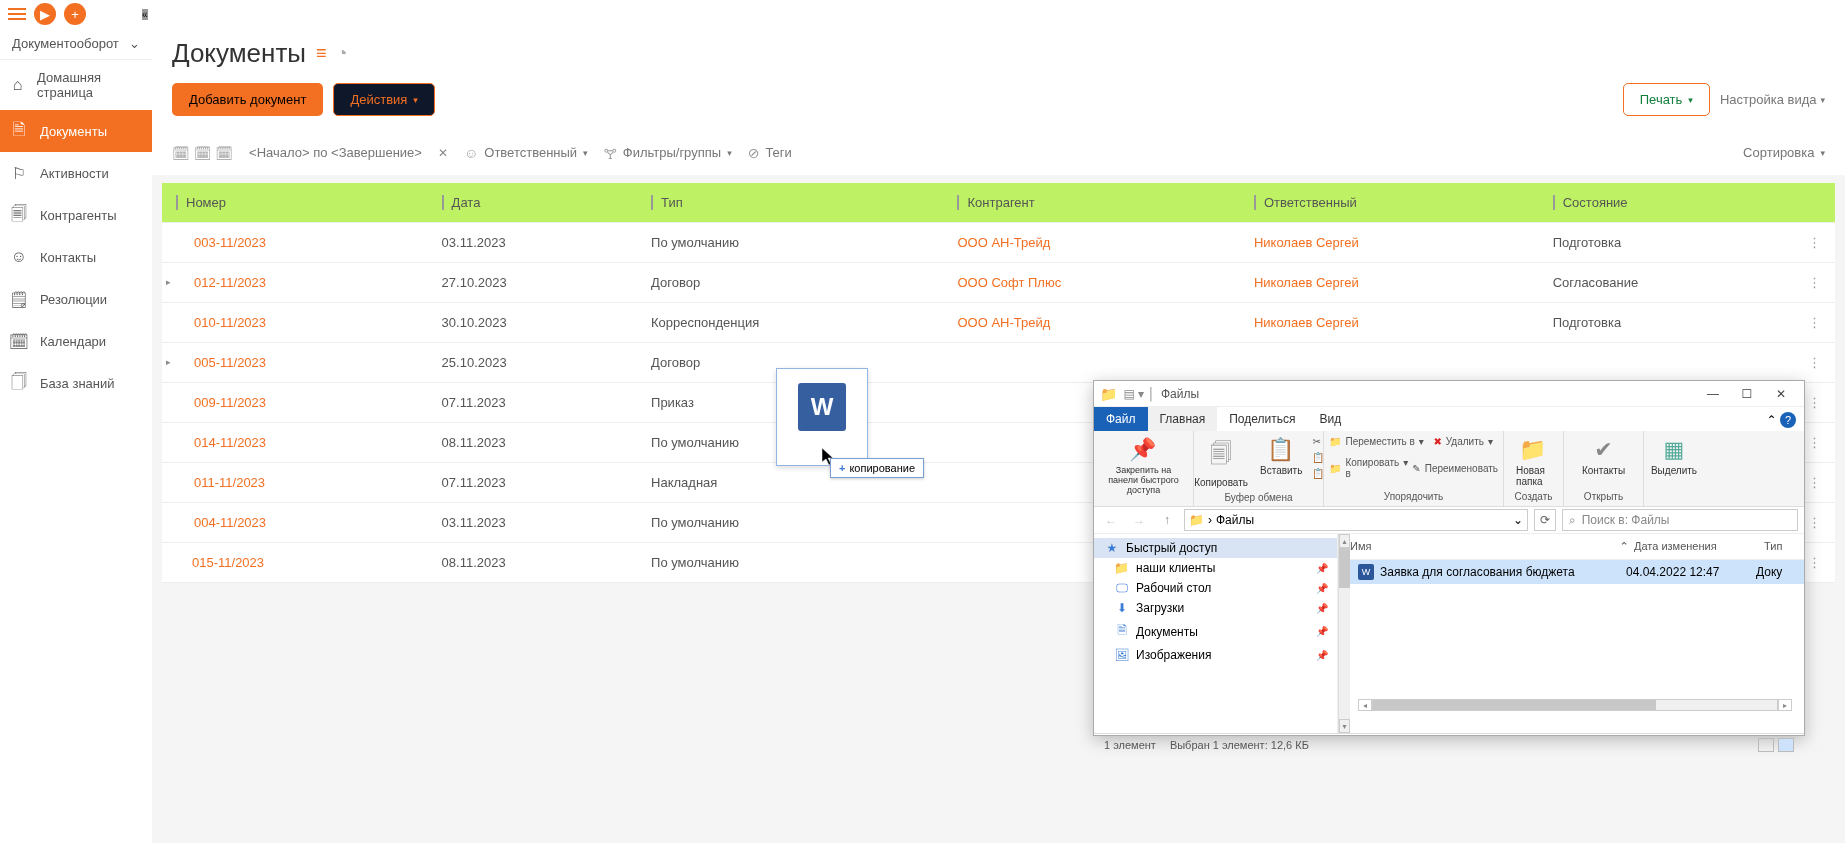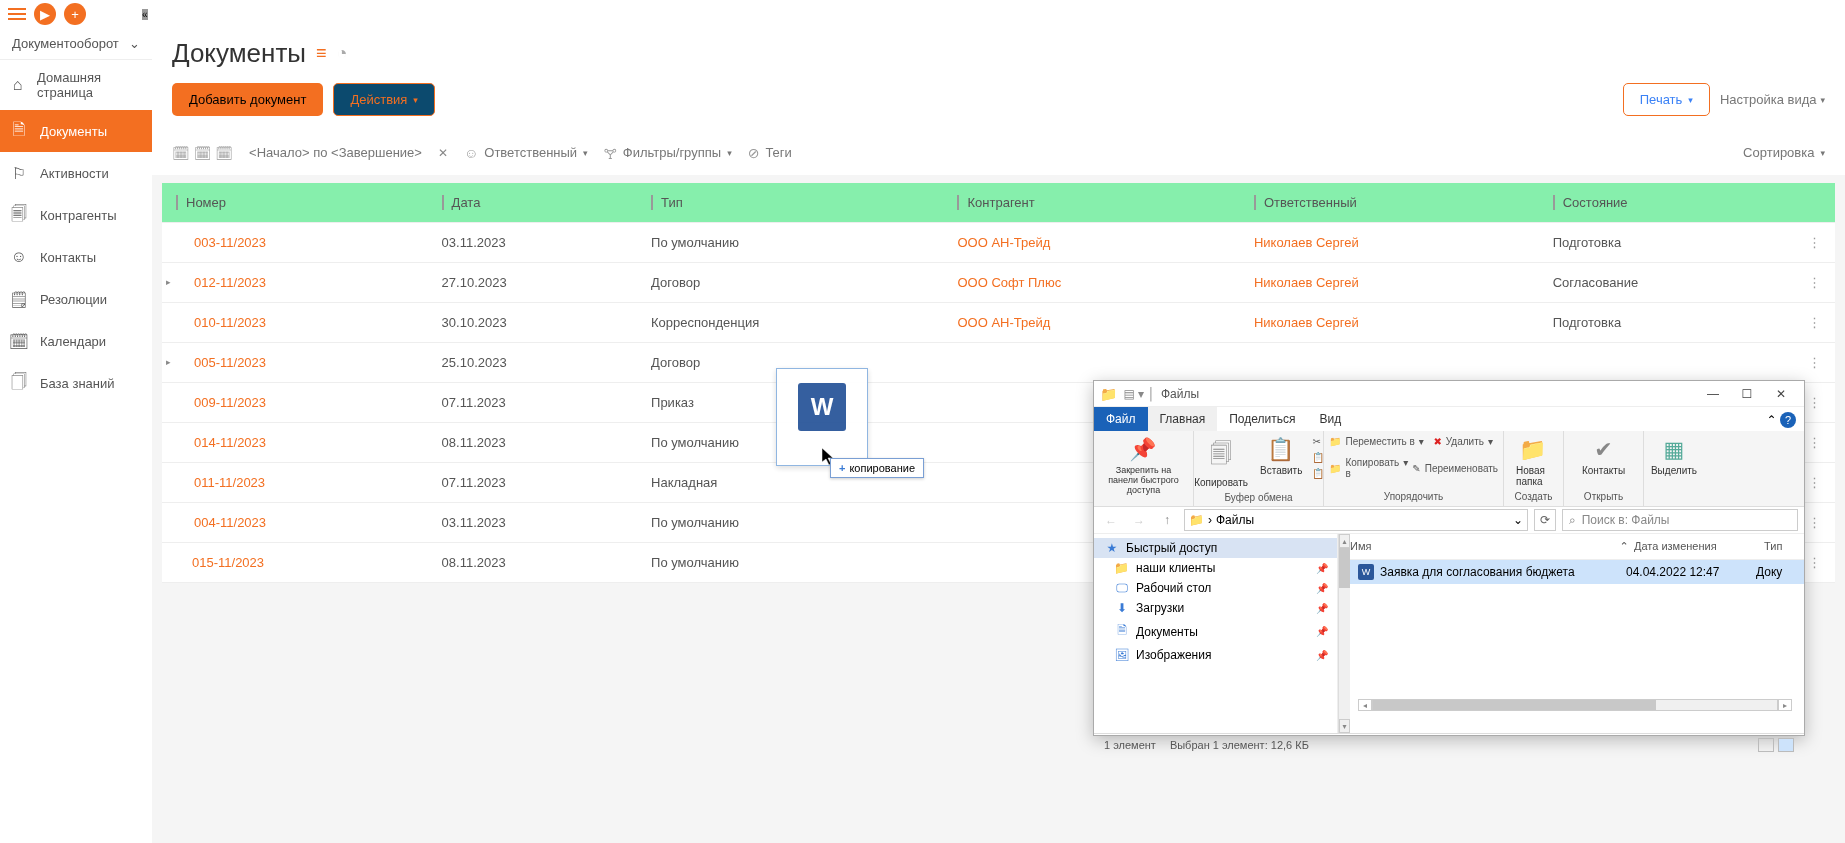--- a/index.html
+++ b/index.html
@@ -24,35 +24,35 @@
 .sidebar-item .icon { width:22px; height:22px; display:flex; align-items:center; justify-content:center; color:inherit; font-size:16px;}
 
 .main { flex:1; background:#f5f5f5; display:flex; flex-direction:column; overflow:hidden; position:relative;}
 .page-header { background:#fff; padding: 10px 20px 6px 20px; display:flex; align-items:center; gap:10px;}
 .page-title { font-size:26px; font-weight:300; color:#333; }
 .title-icon { color:#f36f21; font-size:18px; cursor:pointer; }
 .title-icon.gray { color:#aaa;}
 .toolbar-row { background:#fff; padding: 8px 20px 14px 20px; display:flex; align-items:center; gap:10px;}
 .btn { padding:8px 16px; border-radius:5px; font-size:13px; cursor:pointer; border:1px solid transparent; display:inline-flex; align-items:center; gap:6px;}
 .btn-primary { background:#f36f21; color:#000000; }
-.btn-outline { background:#0c4a6e; border-color:#f36f21; color:#f36f21; }
-.btn-outline-orange { background:#fff; border-color:#f36f21; color:#3b82f6; margin-left:auto;}
+.btn-outline { background:#0f172a; border-color:#f36f21; color:#f36f21; }
+.btn-outline-orange { background:#fff; border-color:#f36f21; color:#15803d; margin-left:auto;}
 .link-text { color:#777; font-size:13px; cursor:pointer; display:inline-flex; align-items:center; gap:4px;}
 .caret { font-size:9px; }
 
 .filter-row { background:#fff; padding:8px 20px; display:flex; align-items:center; gap:16px; font-size:13px; color:#777; border-bottom:none;}
 .filter-item { display:flex; align-items:center; gap:6px; cursor:pointer;}
 .filter-icon { color:#999; font-size:14px;}
 .filter-x { color:#888; cursor:pointer; font-size:12px;}
 .sort-right { margin-left:auto; }
 
 
 .table-wrap { flex:1; overflow:auto; margin: 8px 10px 0 10px;}
 .table { width:100%; border-collapse:collapse; background:#fff; font-size:13px; }
-.table th { text-align:left; padding:12px 14px; color:#555; font-weight:normal; border-bottom:1px solid #eee; background:#86efac; }
+.table th { text-align:left; padding:12px 14px; color:#555; font-weight:normal; border-bottom:1px solid #eee; background:#bef264; }
 .table th .sep { border-left:2px solid #999; padding-left:8px; display:inline-block;}
 .table td { padding:12px 14px; color:#555; border-bottom:1px solid #eee; position:relative;}
 .table td.link { color:#f36f21; }
 .table td .expander { position:absolute; left:4px; top:14px; color:#888; font-size:9px;}
 .table td:last-child { width:30px; text-align:center; color:#999;}
 
 
 .explorer { position:absolute; right:40px; top:352px; width:712px; height:356px; background:#fff; border:1px solid #aaa; box-shadow:0 4px 16px rgba(0,0,0,0.25); font-size:12px;}
 .exp-title { height:26px; display:flex; align-items:center; padding:0 6px; gap:6px; background:#fff; border-bottom:1px solid #eee;}
 .exp-title .folder-ico { color:#f0b94c; font-size:14px;}

